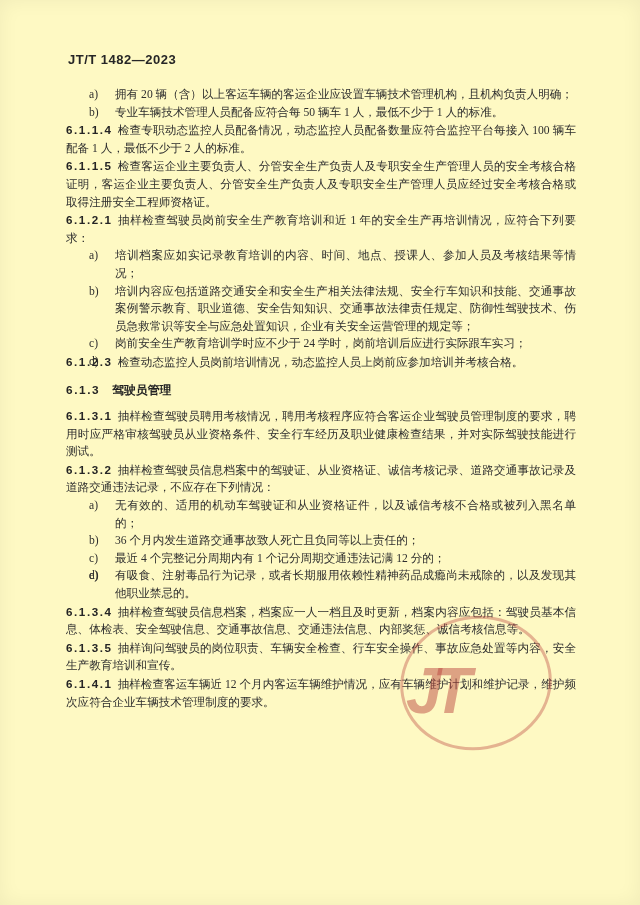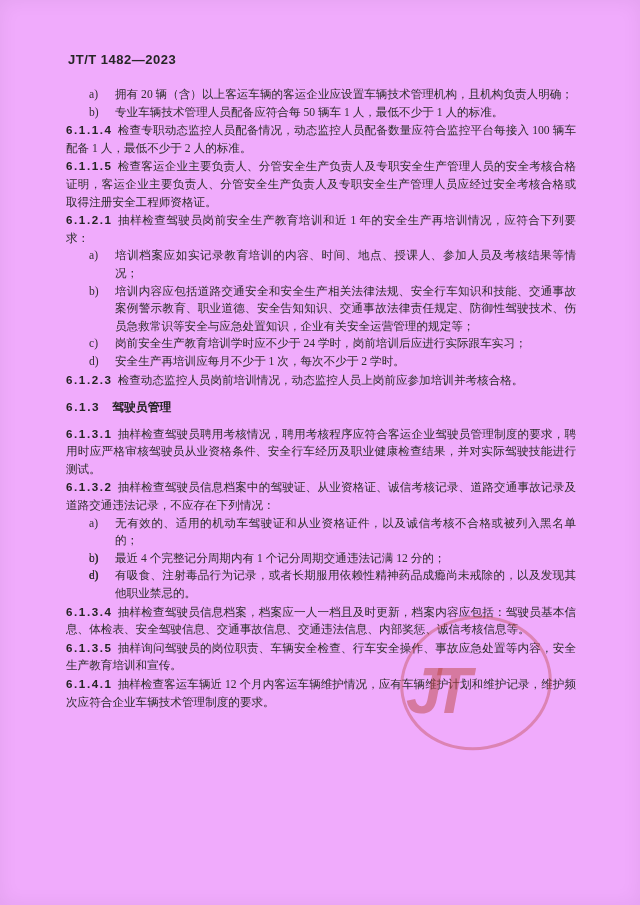--- a/index.html
+++ b/index.html
@@ -7,21 +7,21 @@
   body {
     font-family: "Liberation Serif", "DejaVu Serif", serif;
     background: #fbfbfa;
     color: #2e2e2e;
     overflow: hidden;
   }
   .page {
     position: relative;
     width: 640px;
     height: 905px;
-    background: #f0abfc;
+    background: #fef9c3;
     box-shadow: inset 0 0 20px rgba(0,0,0,0.06);
   }
   .std-header {
     position: absolute;
     left: 68px;
     top: 52px;
     font-family: "Liberation Sans", "DejaVu Sans", sans-serif;
     font-weight: 600;
     font-size: 13px;
     letter-spacing: 0.5px;
@@ -104,27 +104,27 @@
   <div class="doc-body">
 
     <div class="list-item"><span class="label">a)</span><span>拥有 20 辆（含）以上客运车辆的客运企业应设置车辆技术管理机构，且机构负责人明确；</span></div>
       <div class="list-item"><span class="label">b)</span><span>专业车辆技术管理人员配备应符合每 50 辆车 1 人，最低不少于 1 人的标准。</span></div>
       <div class="clause"><span class="num">6.1.1.4</span><span>检查专职动态监控人员配备情况，动态监控人员配备数量应符合监控平台每接入 100 辆车配备 1 人，最低不少于 2 人的标准。</span></div>
       <div class="clause"><span class="num">6.1.1.5</span><span>检查客运企业主要负责人、分管安全生产负责人及专职安全生产管理人员的安全考核合格证明，客运企业主要负责人、分管安全生产负责人及专职安全生产管理人员应经过安全考核合格或取得注册安全工程师资格证。</span></div>
       <div class="clause"><span class="num">6.1.2.1</span><span>抽样检查驾驶员岗前安全生产教育培训和近 1 年的安全生产再培训情况，应符合下列要求：</span></div>
       <div class="list-item"><span class="label">a)</span><span>培训档案应如实记录教育培训的内容、时间、地点、授课人、参加人员及考核结果等情况；</span></div>
       <div class="list-item"><span class="label">b)</span><span>培训内容应包括道路交通安全和安全生产相关法律法规、安全行车知识和技能、交通事故案例警示教育、职业道德、安全告知知识、交通事故法律责任规定、防御性驾驶技术、伤员急救常识等安全与应急处置知识，企业有关安全运营管理的规定等；</span></div>
       <div class="list-item"><span class="label">c)</span><span>岗前安全生产教育培训学时应不少于 24 学时，岗前培训后应进行实际跟车实习；</span></div>
-      <div class="list-item"><span class="label">d)</span><span>安全生产再培训应每月不少于 1 次，每次不少于 2 学时。</span></div>
+      <div class="list-item"><span class="label">d)</span></div>
       <div class="clause"><span class="num">6.1.2.3</span><span>检查动态监控人员岗前培训情况，动态监控人员上岗前应参加培训并考核合格。</span></div>
       <div class="heading"><span class="num">6.1.3</span><span>驾驶员管理</span></div>
       <div class="clause"><span class="num">6.1.3.1</span><span>抽样检查驾驶员聘用考核情况，聘用考核程序应符合客运企业驾驶员管理制度的要求，聘用时应严格审核驾驶员从业资格条件、安全行车经历及职业健康检查结果，并对实际驾驶技能进行测试。</span></div>
       <div class="clause"><span class="num">6.1.3.2</span><span>抽样检查驾驶员信息档案中的驾驶证、从业资格证、诚信考核记录、道路交通事故记录及道路交通违法记录，不应存在下列情况：</span></div>
       <div class="list-item"><span class="label">a)</span><span>无有效的、适用的机动车驾驶证和从业资格证件，以及诚信考核不合格或被列入黑名单的；</span></div>
-      <div class="list-item"><span class="label">b)</span></div>
+      <div class="list-item"><span class="label">b)</span><span>36 个月内发生道路交通事故致人死亡且负同等以上责任的；</span></div>
       <div class="list-item"><span class="label">c)</span><span>最近 4 个完整记分周期内有 1 个记分周期交通违法记满 12 分的；</span></div>
       <div class="list-item"><span class="label">d)</span></div>
       <div class="list-item"><span class="label">e)</span><span>有吸食、注射毒品行为记录，或者长期服用依赖性精神药品成瘾尚未戒除的，以及发现其他职业禁忌的。</span></div>
       <div class="clause"><span class="num">6.1.3.4</span><span>抽样检查驾驶员信息档案，档案应一人一档且及时更新，档案内容应包括：驾驶员基本信息、体检表、安全驾驶信息、交通事故信息、交通违法信息、内部奖惩、诚信考核信息等。</span></div>
       <div class="clause"><span class="num">6.1.3.5</span><span>抽样询问驾驶员的岗位职责、车辆安全检查、行车安全操作、事故应急处置等内容，安全生产教育培训和宣传。</span></div>
       <div class="clause"><span class="num">6.1.4.1</span><span>抽样检查客运车辆近 12 个月内客运车辆维护情况，应有车辆维护计划和维护记录，维护频次应符合企业车辆技术管理制度的要求。</span></div>
   </div>
 
   <div class="watermark">
     <div class="ring" style="border-color: rgba(186, 66, 60, 0.38);"></div>

